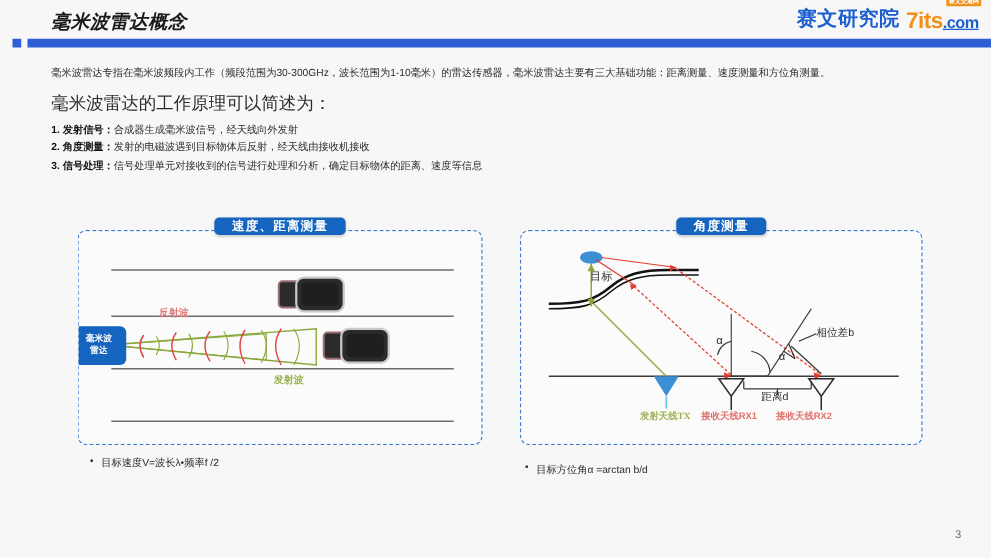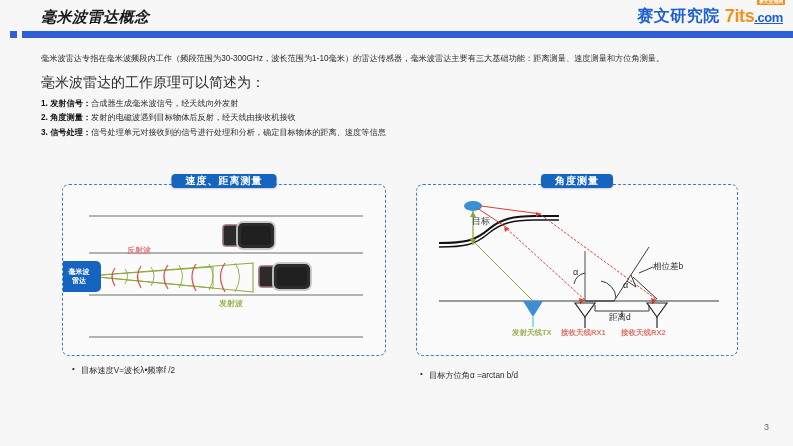--- a/index.html
+++ b/index.html
@@ -234,21 +234,21 @@
       </g>
 
       <line x1="222" y1="88" x2="236" y2="82" stroke="#2b2b2b" stroke-width=".9"></line>
     </svg>
 
     <div style="position:absolute;left:12px;top:30px;font-size:9px;color:#3a3a3a;margin-left:43px;">目标</div>
     <div style="position:absolute;left:156px;top:82px;font-size:9px;color:#2b2b2b;">α</div>
     <div style="position:absolute;left:206px;top:95px;font-size:9px;color:#2b2b2b;">α</div>
     <div style="position:absolute;left:236px;top:76px;font-size:8.5px;color:#2b2b2b;">相位差b</div>
     <div style="position:absolute;left:192px;top:127px;font-size:8.5px;color:#2b2b2b;">距离d</div>
-    <div style="position:absolute;left:95px;top:143px;font-size:7.5px;color:#9bb24e;font-weight:bold;">发射天线TX</div>
+    <div style="position:absolute;left:95px;top:143px;font-size:7.5px;color:#9bb24e;font-weight:bold;font-family:Liberation Serif, serif;">发射天线TX</div>
     <div style="position:absolute;left:144px;top:143px;font-size:7.5px;color:#e0726c;font-weight:bold;">接收天线RX1</div>
     <div style="position:absolute;left:204px;top:143px;font-size:7.5px;color:#e0726c;font-weight:bold;">接收天线RX2</div>
   </div>
 
   <ul class="bullets bl-right">
     <li>目标方位角α =arctan b/d</li>
   </ul>
 
   <div class="page-num">3</div>
 </div>

